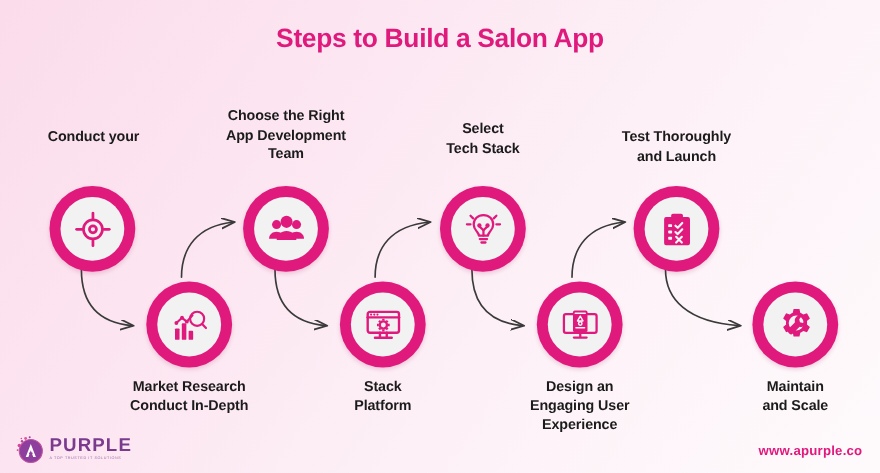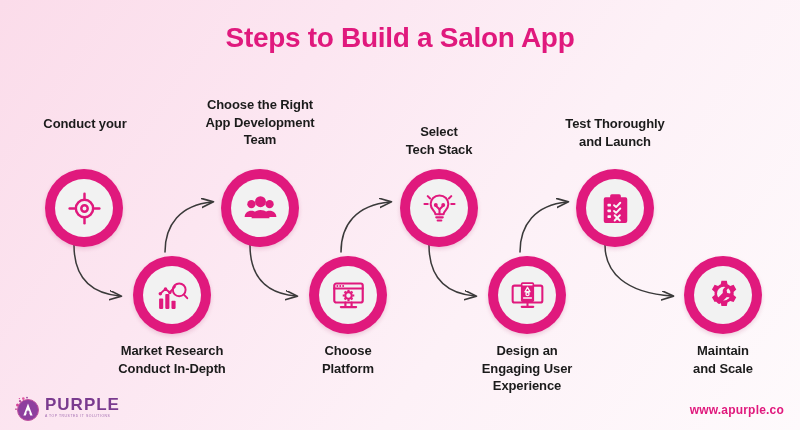--- a/index.html
+++ b/index.html
@@ -18,21 +18,21 @@
     height: 430px;
     background: linear-gradient(125deg, #fbdcea 0%, #fce6f1 32%, #fdf1f7 62%, #fefafc 100%);
     overflow: hidden;
   }
   #title {
     position: absolute;
     top: 22px;
     left: 0;
     width: 800px;
     text-align: center;
-    font-size: 28px;
+    font-size: 24px;
     font-weight: bold;
     letter-spacing: -0.3px;
     color: #e0197d;
     white-space: nowrap;
   }
   .svg-layer {
     position: absolute;
     top: 0;
     left: 0;
     width: 800px;
@@ -217,21 +217,21 @@
               <circle cx="10.8" cy="6.8" r="0.95"></circle>
             </g>
       <g fill="none" stroke="#e0197d" stroke-width="2.1" stroke-linejoin="round">
       <circle cx="16" cy="16" r="3.2"></circle>
       <path d="M16 10.4v1.6M16 20v1.6M10.4 16h1.6M20 16h1.6M12.2 12.2l1.1 1.1M18.7 18.7l1.1 1.1M19.8 12.2l-1.1 1.1M13.3 18.7l-1.1 1.1"></path>
             </g>
           </svg>
         </div>
       </div>
       <div class="caption" style="left: 283px; top: 342px; width: 130px;">
-        <span class="caption-line">Choose</span>
+        <span class="caption-line">Stack</span>
         <span class="caption-line">Platform</span>
       </div>
       <div class="node" style="left: 400px; top: 169px;">
         <div class="node-inner">
           <svg viewBox="0 0 32 32">
       <g fill="none" stroke="#e0197d" stroke-width="2" stroke-linecap="round" stroke-linejoin="round">
       <path d="M16 3.4c-5 0-8.6 3.7-8.6 8.3 0 3.3 1.9 5.2 3.2 6.8.9 1.1 1.3 1.9 1.4 3h8c0.1-1.1 0.5-1.9 1.4-3 1.3-1.6 3.2-3.5 3.2-6.8 0-4.6-3.6-8.3-8.6-8.3z"></path>
       <line x1="12.8" y1="24.6" x2="19.2" y2="24.6"></line>
               <line x1="14.2" y1="27.6" x2="17.8" y2="27.6"></line>
       <line x1="16" y1="16.8" x2="16" y2="21.5"></line>
@@ -241,21 +241,21 @@
       <line x1="4.6" y1="4.0" x2="6.9" y2="6.3"></line>
               <line x1="25.1" y1="6.3" x2="27.4" y2="4.0"></line>
             </g>
       <g fill="#e0197d">
               <circle cx="12.4" cy="12.6" r="1.9"></circle>
               <circle cx="19.6" cy="12.6" r="1.9"></circle>
             </g>
           </svg>
         </div>
       </div>
-      <div class="caption" style="left: 374px; top: 123px; width: 130px;">
+      <div class="caption" style="left: 374px; top: 108px; width: 130px;">
         <span class="caption-line">Select</span>
         <span class="caption-line">Tech Stack</span>
       </div>
       <div class="node" style="left: 488px; top: 256px;">
         <div class="node-inner">
           <svg viewBox="0 0 32 32">
       <g fill="none" stroke="#e0197d" stroke-width="2" stroke-linecap="round" stroke-linejoin="round">
       <rect x="1.6" y="6.4" width="28.8" height="16.4" rx="1.8"></rect>
       <line x1="16" y1="22.8" x2="16" y2="26.4"></line>
               <line x1="10.4" y1="27" x2="21.6" y2="27"></line>

